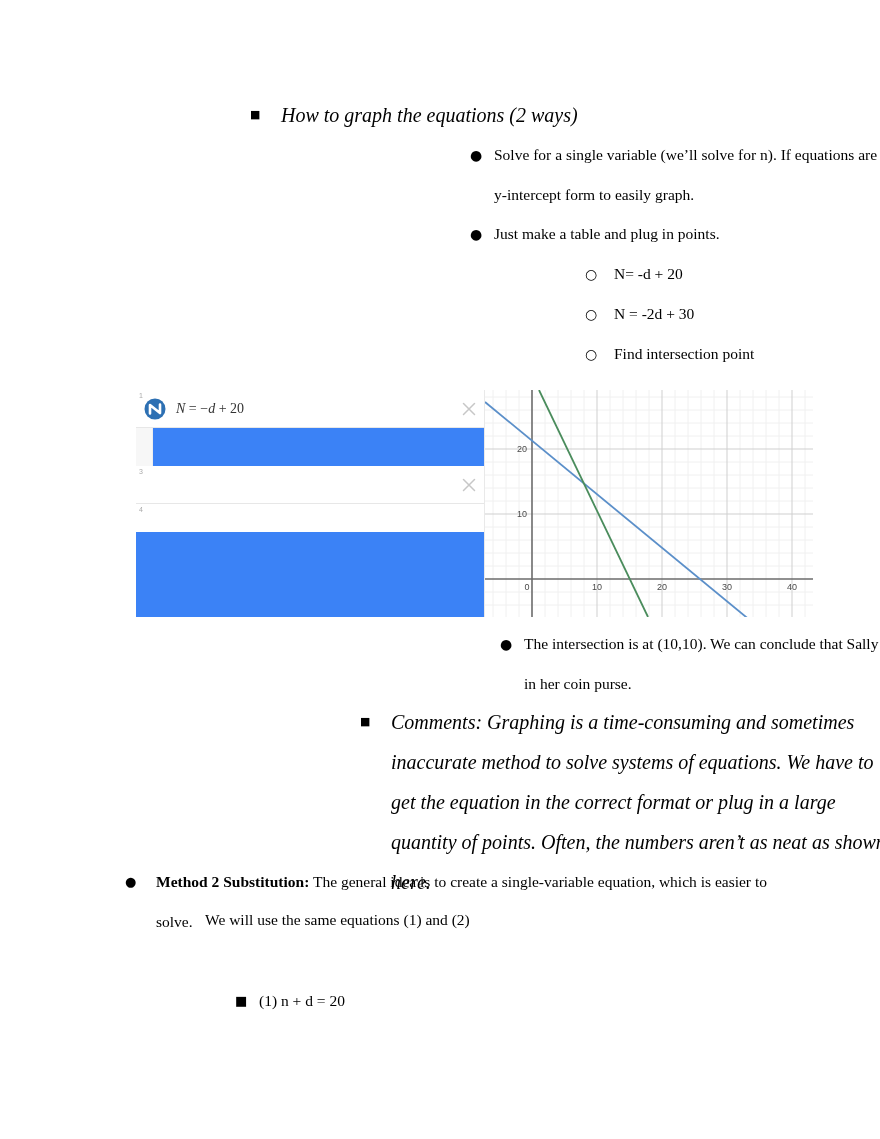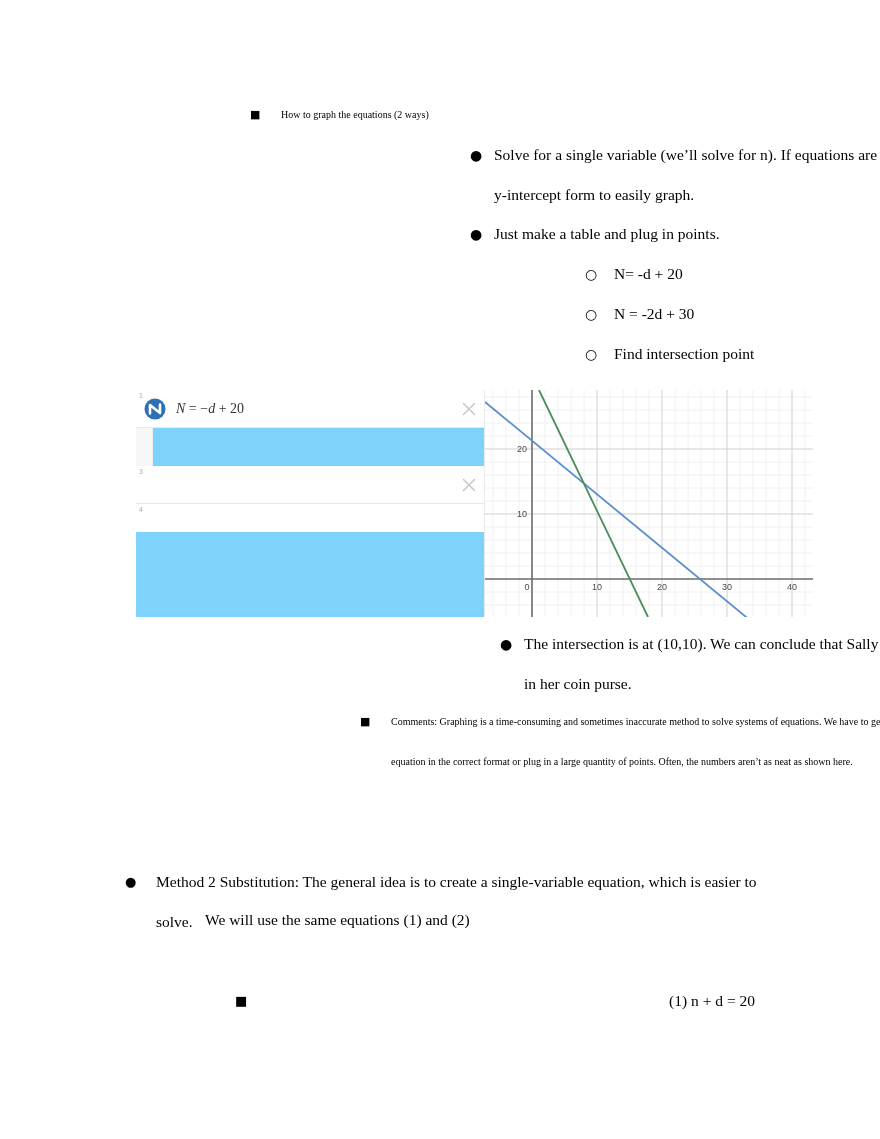--- a/index.html
+++ b/index.html
@@ -44,35 +44,35 @@
     line-height: 40px;
     font-size: 13px;
   }
   .li .txt {
     display: block;
   }
 
   
   .lvl1 { margin-left: 125px; }
   .lvl1 > .bullet { font-size: 11px; }
-  .lvl1 > .txt { margin-left: 31px; font-size: 10px; }
+  .lvl1 > .txt { margin-left: 31px; font-size: 20px; font-style: italic; }
 
   .lvl2 { margin-left: 235px; }
   .lvl2 > .bullet { font-size: 14px; line-height: 40px; }
   .lvl2 > .txt { margin-left: 24px; width: 540px; }
 
   .lvl3 { margin-left: 280px; }
   .lvl3 > .bullet { font-size: 14px; }
   .lvl3 > .txt { margin-left: 29px; width: 520px; }
 
   .sq { font-family: "DejaVu Sans", sans-serif; font-size: 9px; vertical-align: 2px; }
   .dot { font-family: "DejaVu Sans", sans-serif; font-size: 12px; vertical-align: 1px; }
   .circ { font-family: "DejaVu Sans", sans-serif; font-size: 11px; vertical-align: 1px; }
 
-  .b { font-weight: normal; }
+  .b { font-weight: bold; }
 
   .plain-para {
     font-size: 15.5px;
     line-height: 40px;
   }
 
   
   .calc {
     position: absolute;
     left: 136px;
@@ -81,21 +81,21 @@
     height: 227px;
     background: #ffffff;
     overflow: hidden;
   }
 
   .calc-left {
     position: absolute;
     left: 0; top: 0;
     width: 348px;
     height: 227px;
-    background: #7dd3fc;
+    background: #3b82f6;
   }
 
   .gutter {
     position: absolute;
     left: 0; top: 0;
     width: 17px;
     height: 141px;
     background: #f7f7f7;
     border-right: 1px solid #eeeeee;
   }
@@ -206,21 +206,21 @@
 
     <div class="li" style="position:absolute; left:125px; top:862px; width:660px; font-size:15.5px; line-height:40px;">
       <span class="bullet dot">●</span>
       <span class="txt" style="margin-left:31px; display:block;"><span class="b">Method 2 Substitution:</span><span> The general idea is to create a single-variable equation, which is easier to solve.</span></span>
     </div>
 
     <div class="plain-para" style="position:absolute; left:205px; top:900px; width:560px;">We will use the same equations (1) and (2)</div>
 
     <div class="li" style="position:absolute; left:235px; top:981px; width:520px; font-size:15.5px; line-height:40px;">
       <span class="bullet sq">■</span>
-      <span class="txt" style="margin-left:24px; display:block;text-align:right;">(1) n + d = 20</span>
+      <span class="txt" style="margin-left:24px; display:block;">(1) n + d = 20</span>
     </div>
 
   </div>
 
   <div class="calc">
 
     <div class="calc-left">
       <div class="gutter"></div>
 
       <div class="expr-row" style="top:0px; height:38px;">

